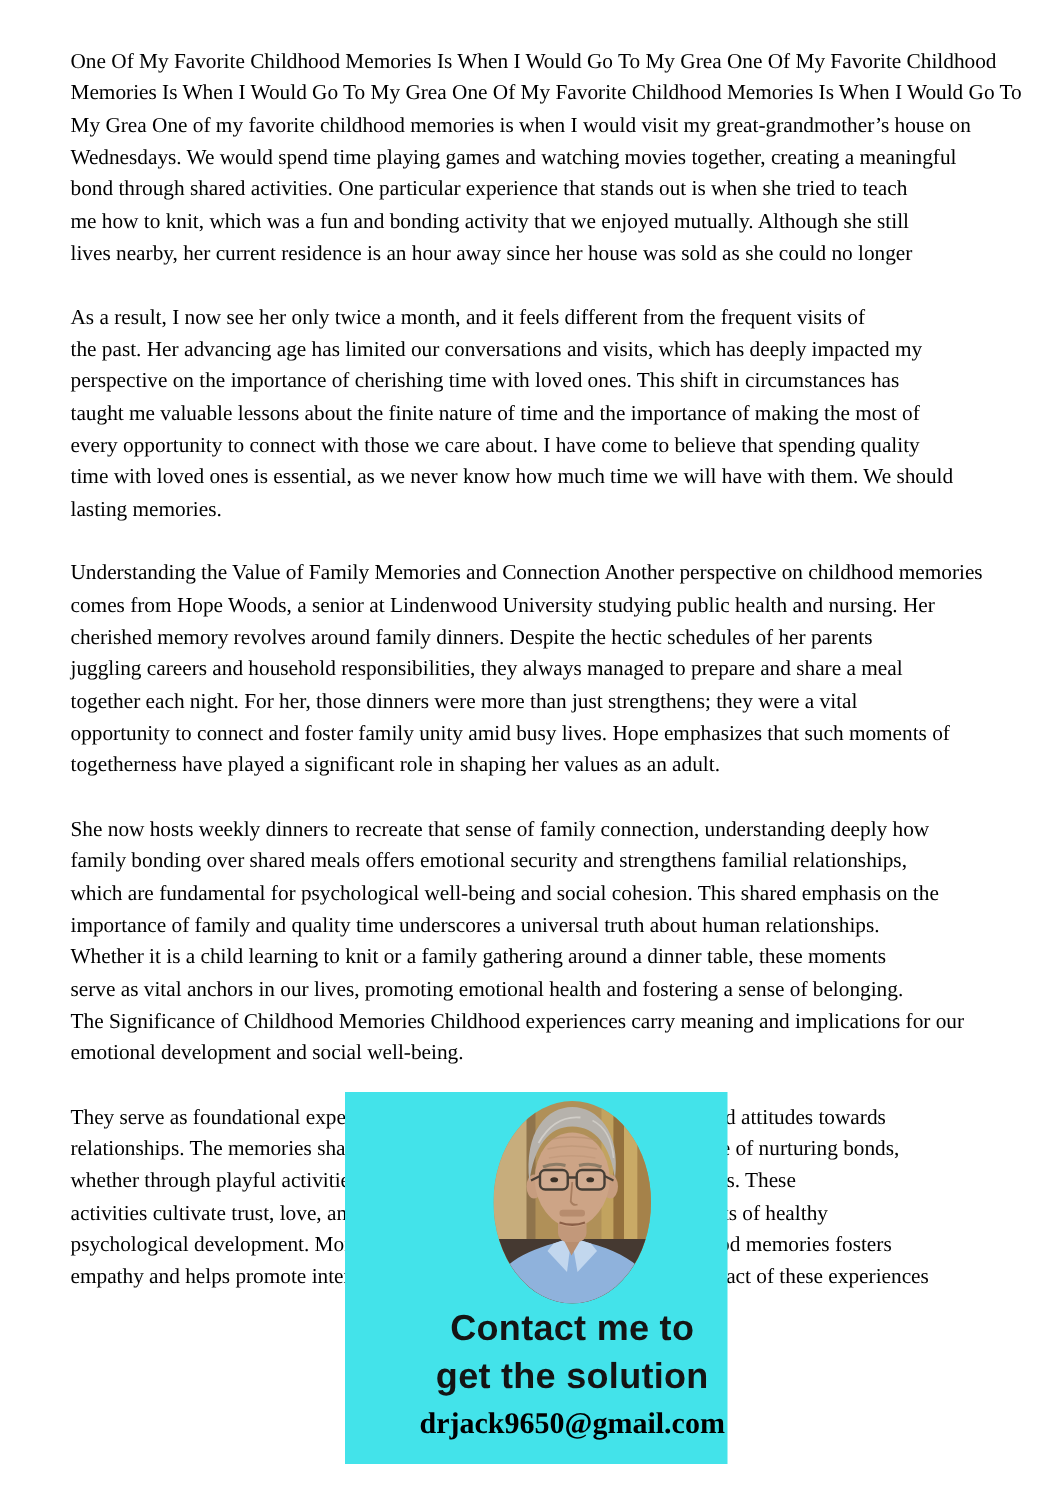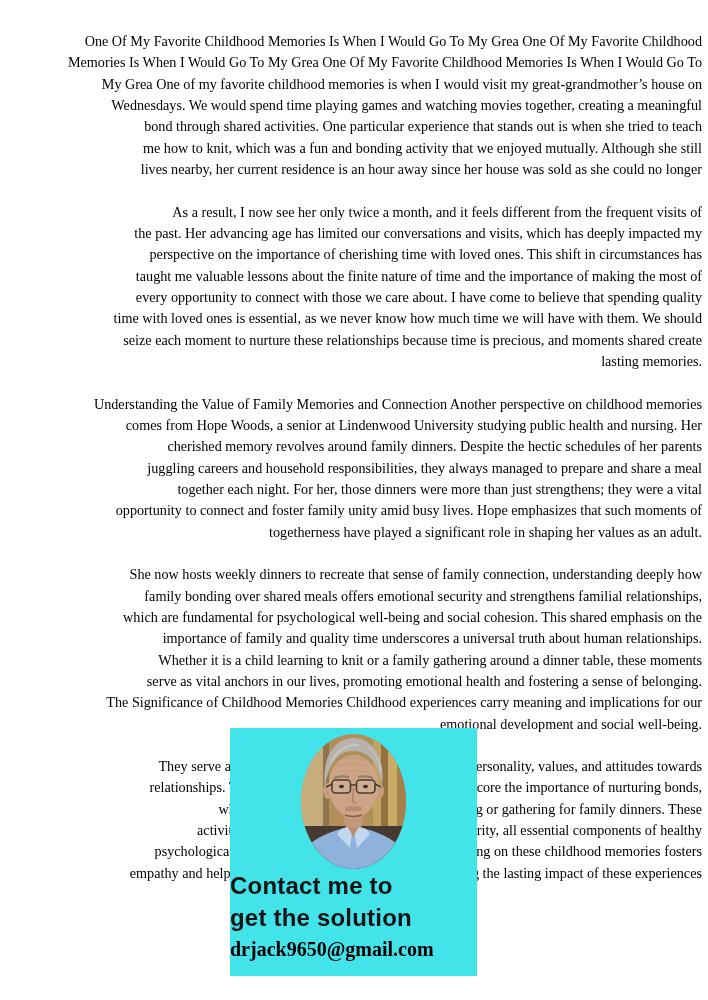--- a/index.html
+++ b/index.html
@@ -12,36 +12,38 @@
     position: relative;
     font-family: "Liberation Serif", serif;
   }
   .text-block {
     position: absolute;
     left: 47px;
     top: 31px;
     width: 655px;
     color: #000000;
   }
-  .para { margin: 0 0 21.33px 0; text-align: right; }
+  .para { margin: 0 0 21.33px 0; }
   .para:last-child { margin-bottom: 0; }
   .line {
     font-size: 14.2px;
     line-height: 21.33px;
     white-space: nowrap;
     letter-spacing: 0px;
   }
   .overlay {
     position: absolute;
     left: 230px;
     top: 728px;
-    width: 247px;
+    width: 207px;
     height: 248px;
     background: #43e3ea;
+    text-align: center;
     overflow: hidden;
+    padding-left: 48px;
   }
   .photo {
     width: 105px;
     height: 135px;
     margin: 6px auto 0 auto;
   }
   .contact-heading {
     font-family: "Liberation Sans", sans-serif;
     font-weight: bold;
     font-size: 24px;
@@ -72,21 +74,20 @@
       <div class="line">me how to knit, which was a fun and bonding activity that we enjoyed mutually. Although she still</div>
       <div class="line">lives nearby, her current residence is an hour away since her house was sold as she could no longer</div>
     </div>
     <div class="para">
       <div class="line">As a result, I now see her only twice a month, and it feels different from the frequent visits of</div>
       <div class="line">the past. Her advancing age has limited our conversations and visits, which has deeply impacted my</div>
       <div class="line">perspective on the importance of cherishing time with loved ones. This shift in circumstances has</div>
       <div class="line">taught me valuable lessons about the finite nature of time and the importance of making the most of</div>
       <div class="line">every opportunity to connect with those we care about. I have come to believe that spending quality</div>
       <div class="line">time with loved ones is essential, as we never know how much time we will have with them. We should</div>
-      <div class="line">seize each moment to nurture these relationships because time is precious, and moments shared create</div>
       <div class="line">lasting memories.</div>
     </div>
     <div class="para">
       <div class="line">Understanding the Value of Family Memories and Connection Another perspective on childhood memories</div>
       <div class="line">comes from Hope Woods, a senior at Lindenwood University studying public health and nursing. Her</div>
       <div class="line">cherished memory revolves around family dinners. Despite the hectic schedules of her parents</div>
       <div class="line">juggling careers and household responsibilities, they always managed to prepare and share a meal</div>
       <div class="line">together each night. For her, those dinners were more than just strengthens; they were a vital</div>
       <div class="line">opportunity to connect and foster family unity amid busy lives. Hope emphasizes that such moments of</div>
       <div class="line">togetherness have played a significant role in shaping her values as an adult.</div>

